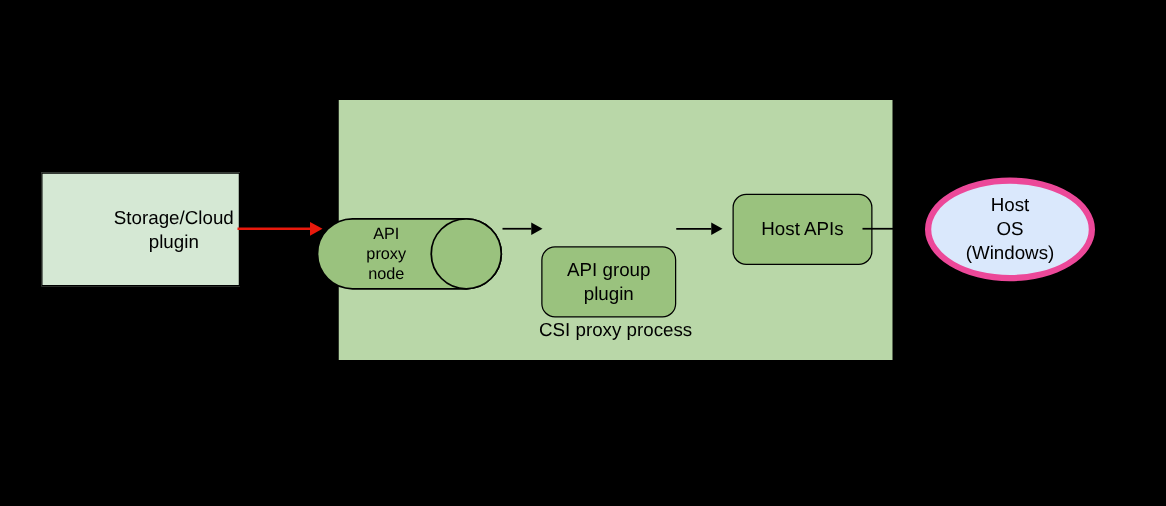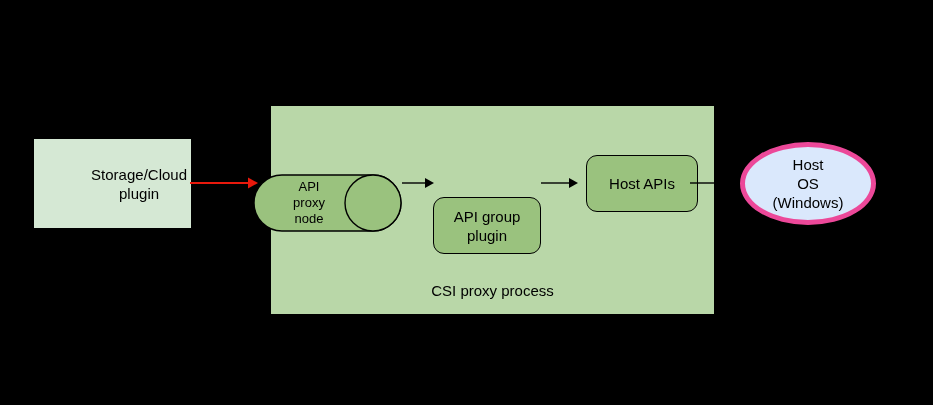--- a/index.html
+++ b/index.html
@@ -18,21 +18,20 @@
 
   
   .proxy-panel {
     position: absolute;
     left: 271px;
     top: 80px;
     width: 443px;
     height: 208px;
     background: #b9d7a8;
     box-sizing: border-box;
-    margin-top: 26px;
   }
   .proxy-panel-label {
     position: absolute;
     left: 0;
     right: 0;
     top: 176px;
     text-align: center;
     font-size: 15px;
     color: #000000;
     line-height: 18px;

